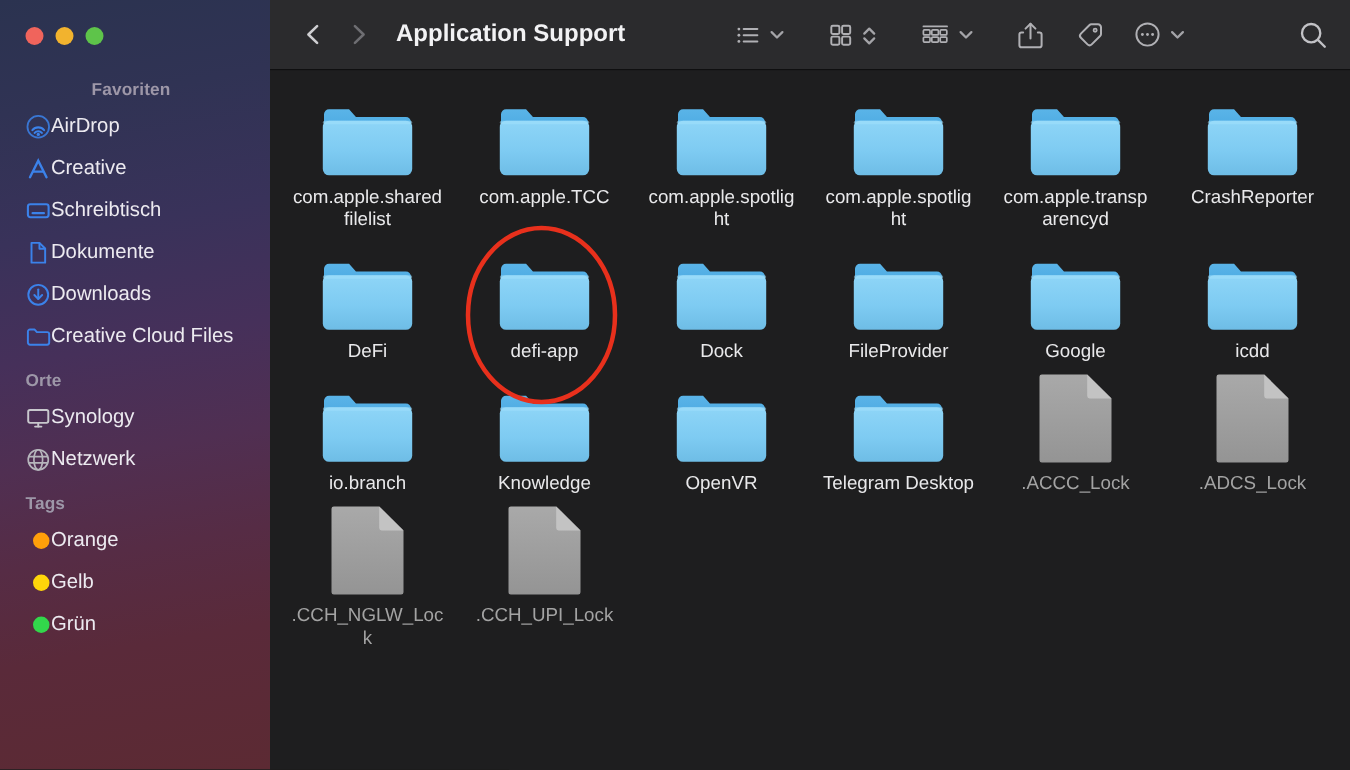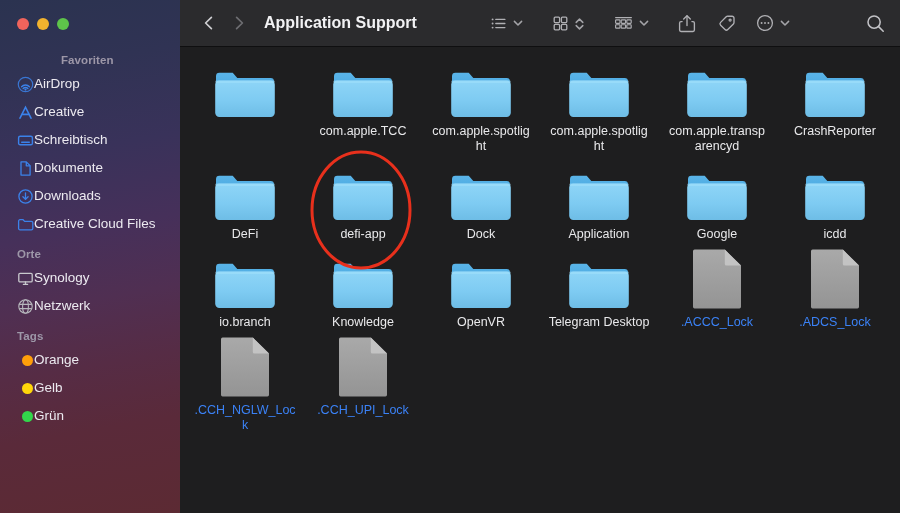--- a/index.html
+++ b/index.html
@@ -138,21 +138,21 @@
   }
   .item .lbl {
     font-size:12.5px;
     color:#e9e9eb;
     text-align:center;
     line-height:15px;
     max-width:102px;
     word-break:break-all;
     white-space:normal;
   }
-  .item.dim .lbl { color:#3b82f6; }
+  .item.dim .lbl { color:#a3a3a3; }
 
   
   .folder { width:62px; height:49px; position:relative; display:block; }
   
   .doc { width:52px; height:62px; position:relative; display:block; }
 
   
   #annot {
     position:absolute;
     pointer-events:none;
@@ -421,20 +421,21 @@
         <stop offset="0" stop-color="#8ed5f7"></stop>
         <stop offset="0.55" stop-color="#7ecbf2"></stop>
         <stop offset="1" stop-color="#6ebde6"></stop>
       </linearGradient>
     </defs>
     <path d="M2 6.2a3.4 3.4 0 0 1 3.4-3.4h13.3l4.6 5.2h33.3a3.4 3.4 0 0 1 3.4 3.4v8H2z" fill="url(#fTab)"></path>
     <rect x="1.2" y="10.5" width="59.6" height="36.4" rx="4.2" fill="url(#fBody)"></rect>
     <rect x="1.2" y="10.5" width="59.6" height="2.4" rx="1.2" fill="#a3e0fb" opacity=".55"></rect>
   </svg>
             </div>
+            <div class="lbl">com.apple.sharedfilelist</div>
           </div>
           <div class="item">
             <div class="icon-box">
               <svg class="folder" viewBox="0 0 62 49">
     <defs>
       <linearGradient id="fTab" x1="0" y1="0" x2="0" y2="1">
         <stop offset="0" stop-color="#5ab4e8"></stop>
                     <stop offset="1" stop-color="#49a8e0"></stop>
       </linearGradient>
       <linearGradient id="fBody" x1="0" y1="0" x2="0" y2="1">
@@ -609,21 +610,21 @@
         <stop offset="0" stop-color="#8ed5f7"></stop>
         <stop offset="0.55" stop-color="#7ecbf2"></stop>
         <stop offset="1" stop-color="#6ebde6"></stop>
       </linearGradient>
     </defs>
     <path d="M2 6.2a3.4 3.4 0 0 1 3.4-3.4h13.3l4.6 5.2h33.3a3.4 3.4 0 0 1 3.4 3.4v8H2z" fill="url(#fTab)"></path>
     <rect x="1.2" y="10.5" width="59.6" height="36.4" rx="4.2" fill="url(#fBody)"></rect>
     <rect x="1.2" y="10.5" width="59.6" height="2.4" rx="1.2" fill="#a3e0fb" opacity=".55"></rect>
   </svg>
             </div>
-            <div class="lbl">Application</div>
+            <div class="lbl">FileProvider</div>
           </div>
           <div class="item">
             <div class="icon-box">
               <svg class="folder" viewBox="0 0 62 49">
     <defs>
       <linearGradient id="fTab" x1="0" y1="0" x2="0" y2="1">
         <stop offset="0" stop-color="#5ab4e8"></stop>
                     <stop offset="1" stop-color="#49a8e0"></stop>
       </linearGradient>
       <linearGradient id="fBody" x1="0" y1="0" x2="0" y2="1">

